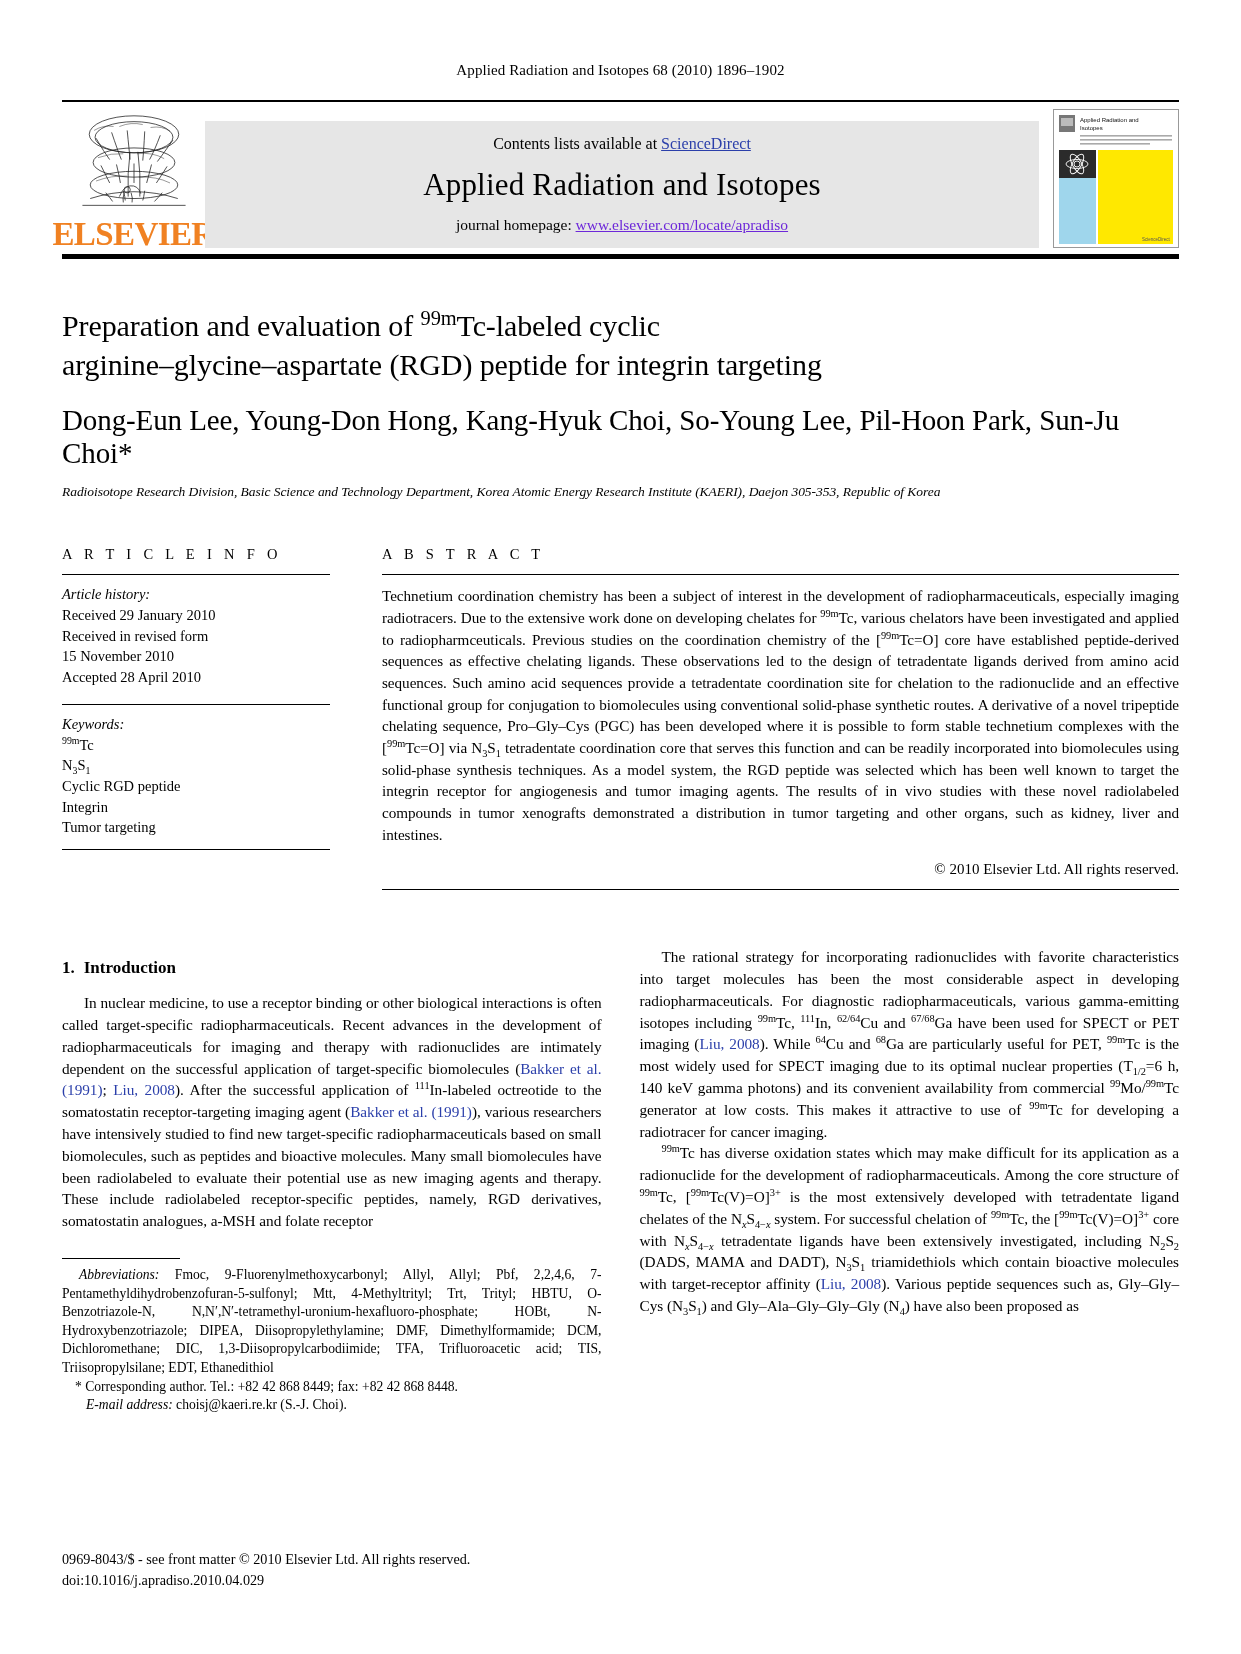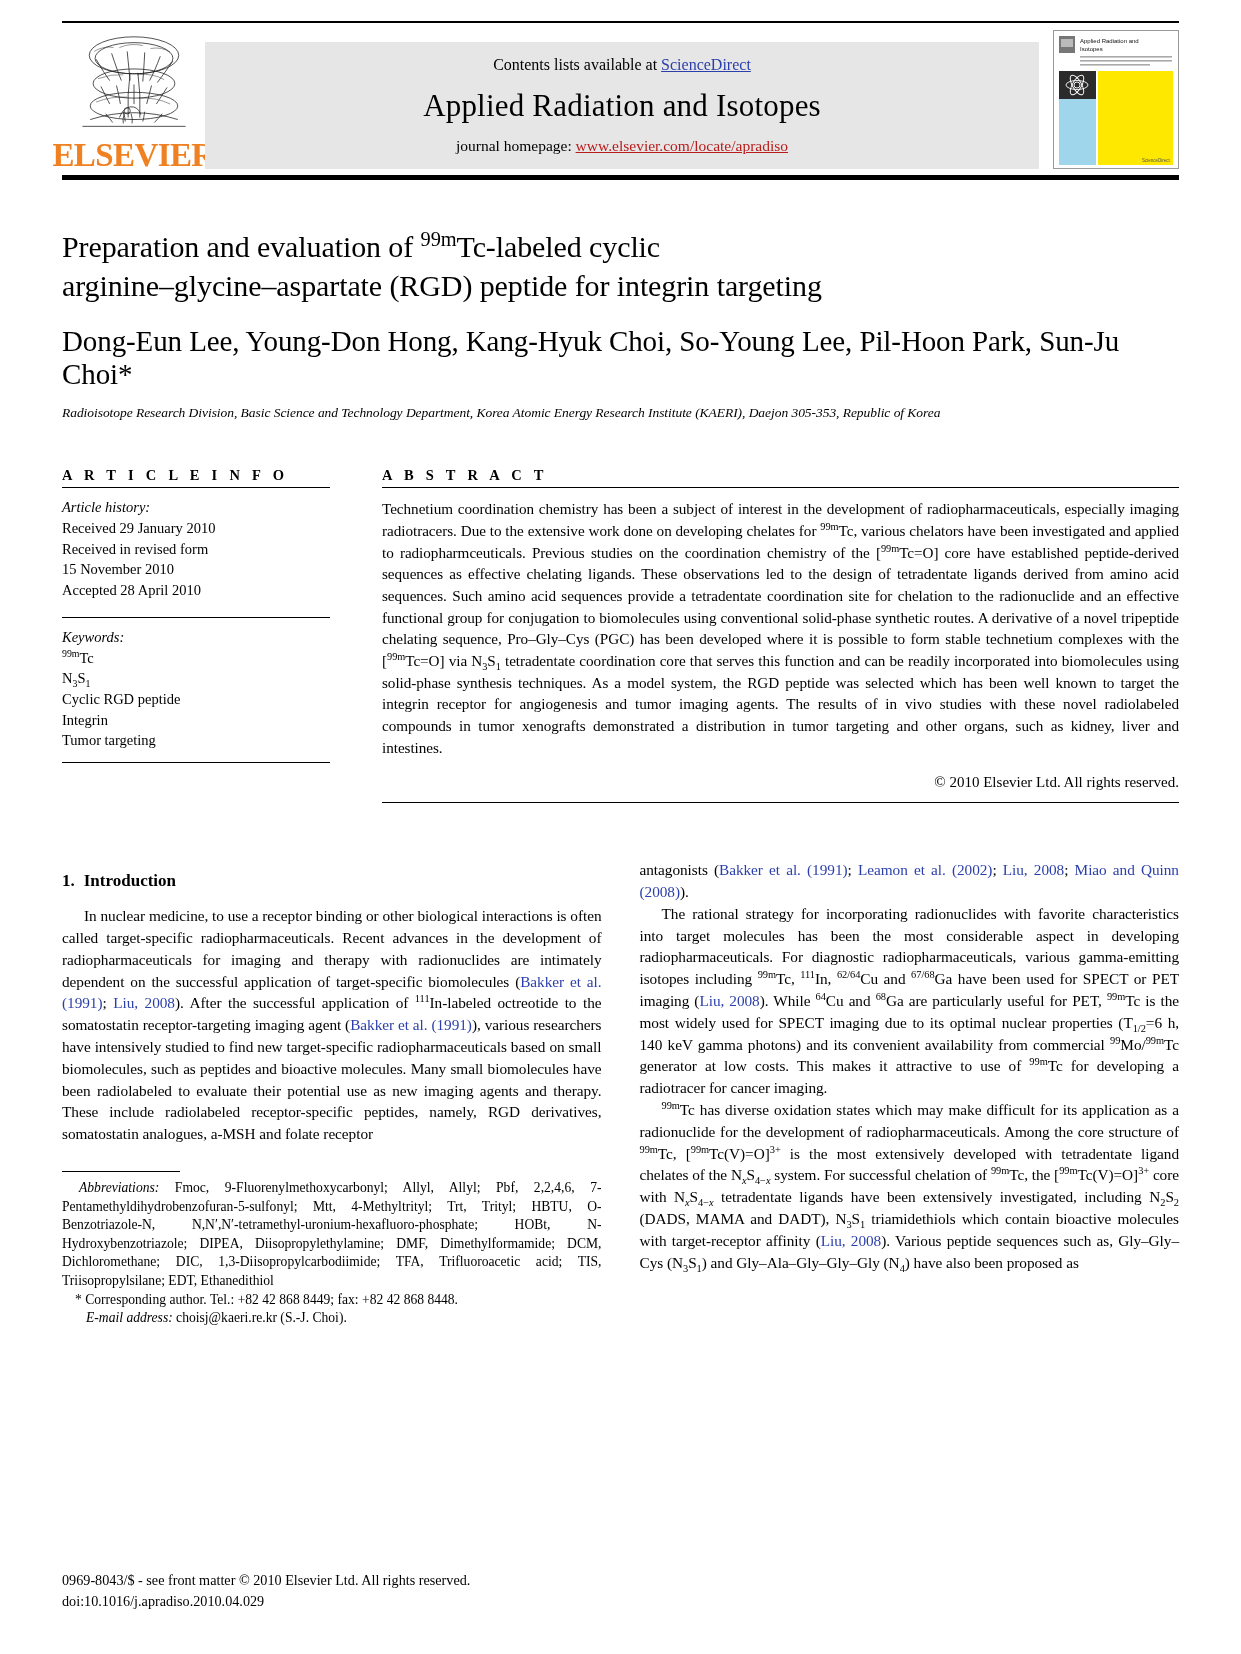--- a/index.html
+++ b/index.html
@@ -76,21 +76,21 @@
     font-size: 16px;
   }
   .sd-link { color: #2b3faa; }
   .journal-name {
     font-size: 31px;
     letter-spacing: .2px;
   }
   .homepage-line {
     font-size: 15.5px;
   }
-  .homepage-link { color: #b91c1c; }
+  .homepage-link { color: #6d28d9; }
   .cover-box {
     width: 126px;
     flex: 0 0 126px;
     margin-left: 14px;
     margin-top: 7px;
     margin-bottom: 6px;
     border: 1px solid #999;
     box-sizing: border-box;
     position: relative;
     background:#fff;
@@ -124,23 +124,23 @@
 
   
   .infoabs {
     margin: 46px 62px 0 62px;
     display: flex;
   }
   .col-info { width: 268px; flex: 0 0 268px; }
   .col-abs  { flex: 1 1 auto; margin-left: 52px; }
   .sec-head {
     font-size: 14.5px;
-    font-weight: 700;
+    font-weight: 400;
     letter-spacing: 4.3px;
-    margin-bottom: 3px;
+    margin-bottom: 11px;
   }
   .hr-thin { border-top: 1.3px solid #000; }
   .info-body { font-size: 14.5px; line-height: 1.42; padding-top: 9px; }
   .ital { font-style: italic; }
   .kw-block { padding-top: 9px; }
   .info-gap { height: 17px; }
   .abs-text {
     font-size: 15.2px;
     line-height: 1.425;
     text-align: justify;
@@ -205,20 +205,21 @@
     bottom: 64px;
     font-size: 14.2px;
     line-height: 1.44;
   }
 </style>
 </head>
 <body>
 
 <div class="page">
 
+  <div class="runhead">Applied Radiation and Isotopes 68 (2010) 1896–1902</div>
 
   <div class="masthead">
 
     <div class="logo-box">
       <svg class="tree-svg" width="118" height="112" viewBox="0 0 118 112">
         <g stroke="#222" stroke-width="0.8" fill="none">
           <ellipse cx="59" cy="26" rx="46" ry="19"></ellipse>
           <ellipse cx="59" cy="29" rx="40" ry="16"></ellipse>
           <path d="M20 30 q8 14 14 22 M36 24 q6 18 10 28 M52 22 q2 20 3 30 M70 23 q-1 20 -2 30 M86 27 q-6 16 -11 25 M99 32 q-10 14 -16 22"></path>
           <ellipse cx="59" cy="55" rx="42" ry="15"></ellipse>
@@ -338,21 +339,20 @@
           <span class="ital">Abbreviations:</span><span> Fmoc, 9-Fluorenylmethoxycarbonyl; Allyl, Allyl; Pbf, 2,2,4,6, 7-Pentamethyldihydrobenzofuran-5-sulfonyl; Mtt, 4-Methyltrityl; Trt, Trityl; HBTU, O-Benzotriazole-N, N,N′,N′-tetramethyl-uronium-hexafluoro-phosphate; HOBt, N-Hydroxybenzotriazole; DIPEA, Diisopropylethylamine; DMF, Dimethylformamide; DCM, Dichloromethane; DIC, 1,3-Diisopropylcarbodiimide; TFA, Trifluoroacetic acid; TIS, Triisopropylsilane; EDT, Ethanedithiol</span>
         </p>
         <p class="fn-corr">* Corresponding author. Tel.: +82 42 868 8449; fax: +82 42 868 8448.</p>
         <p class="fn-mail">
           <span class="ital">E-mail address:</span><span> choisj@kaeri.re.kr (S.-J. Choi).</span>
         </p>
       </div>
     </div>
 
     <div class="bcol">
-      <p class="bodytext noindent">antagonists (<span class="cite">Bakker et al. (1991)</span>; <span class="cite">Leamon et al. (2002)</span>; <span class="cite">Liu, 2008</span>; <span class="cite">Miao and Quinn (2008)</span>).</p>
       <p class="bodytext">The rational strategy for incorporating radionuclides with favorite characteristics into target molecules has been the most considerable aspect in developing radiopharmaceuticals. For diagnostic radiopharmaceuticals, various gamma-emitting isotopes including <sup>99m</sup>Tc, <sup>111</sup>In, <sup>62/64</sup>Cu and <sup>67/68</sup>Ga have been used for SPECT or PET imaging (<span class="cite">Liu, 2008</span>). While <sup>64</sup>Cu and <sup>68</sup>Ga are particularly useful for PET, <sup>99m</sup>Tc is the most widely used for SPECT imaging due to its optimal nuclear properties (T<sub>1/2</sub>=6 h, 140 keV gamma photons) and its convenient availability from commercial <sup>99</sup>Mo/<sup>99m</sup>Tc generator at low costs. This makes it attractive to use of <sup>99m</sup>Tc for developing a radiotracer for cancer imaging.</p>
       <p class="bodytext"><sup>99m</sup>Tc has diverse oxidation states which may make difficult for its application as a radionuclide for the development of radiopharmaceuticals. Among the core structure of <sup>99m</sup>Tc, [<sup>99m</sup>Tc(V)=O]<sup>3+</sup> is the most extensively developed with tetradentate ligand chelates of the N<sub><i>x</i></sub>S<sub>4−<i>x</i></sub> system. For successful chelation of <sup>99m</sup>Tc, the [<sup>99m</sup>Tc(V)=O]<sup>3+</sup> core with N<sub><i>x</i></sub>S<sub>4−<i>x</i></sub> tetradentate ligands have been extensively investigated, including N<sub>2</sub>S<sub>2</sub> (DADS, MAMA and DADT), N<sub>3</sub>S<sub>1</sub> triamidethiols which contain bioactive molecules with target-receptor affinity (<span class="cite">Liu, 2008</span>). Various peptide sequences such as, Gly–Gly–Cys (N<sub>3</sub>S<sub>1</sub>) and Gly–Ala–Gly–Gly–Gly (N<sub>4</sub>) have also been proposed as</p>
     </div>
   </div>
 
   <div class="pagefoot">
     <div>0969-8043/$ - see front matter © 2010 Elsevier Ltd. All rights reserved.</div>
     <div>doi:10.1016/j.apradiso.2010.04.029</div>
   </div>
 

